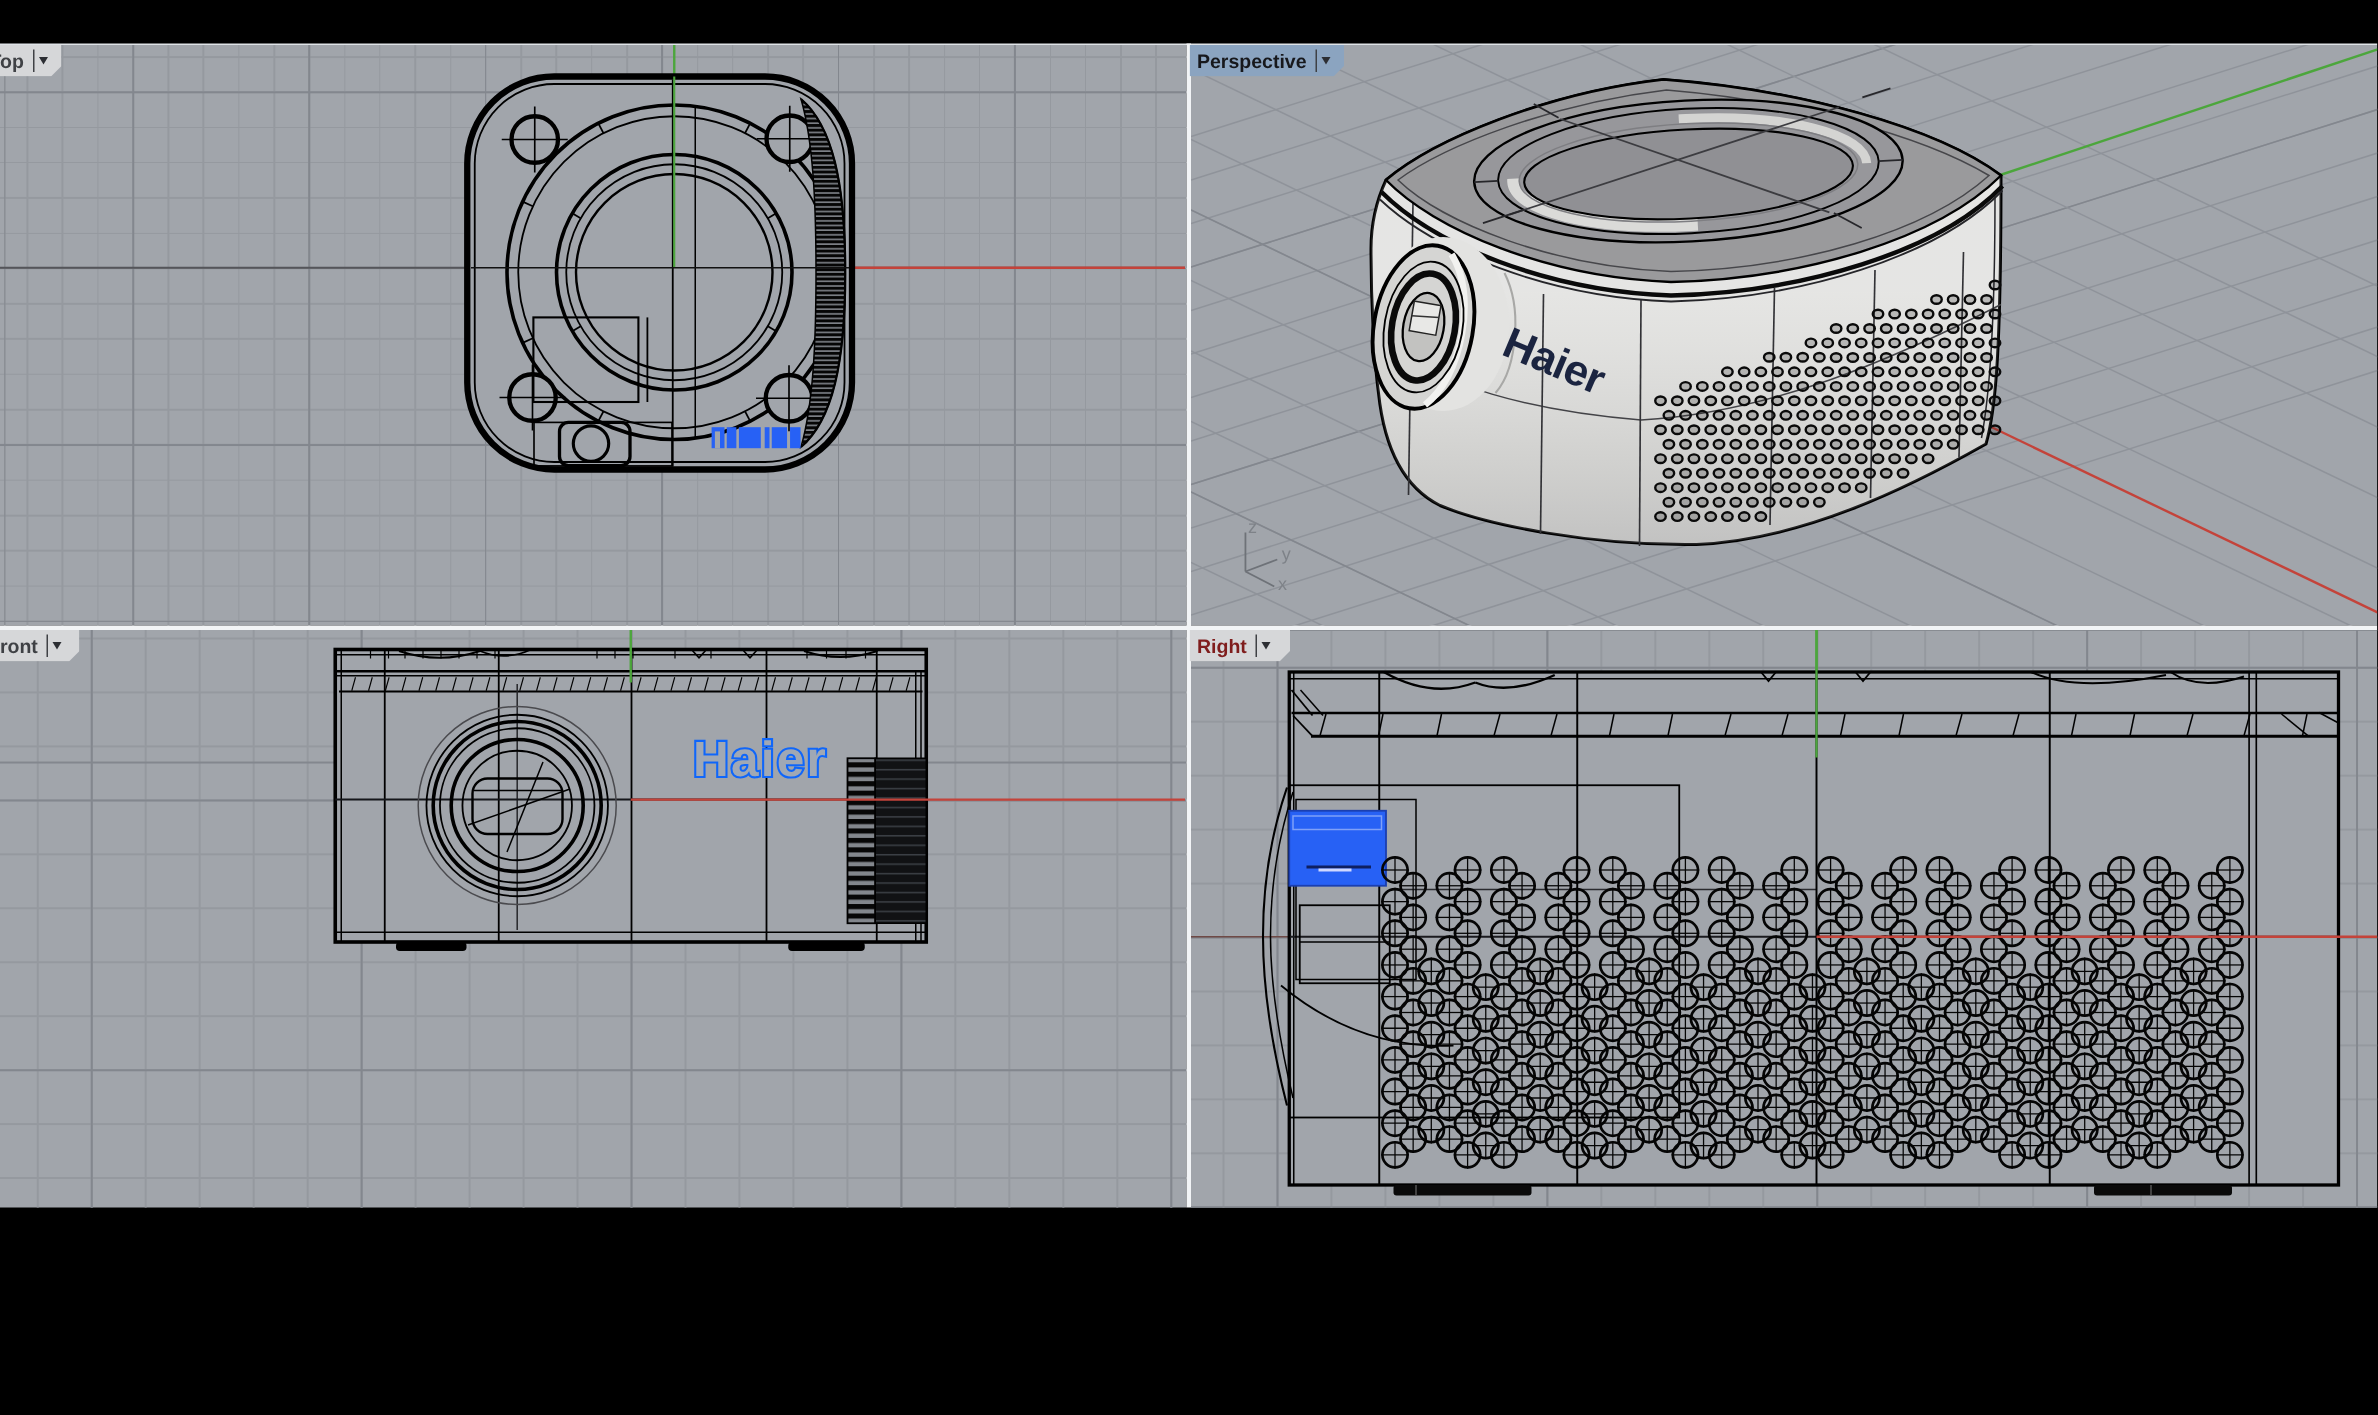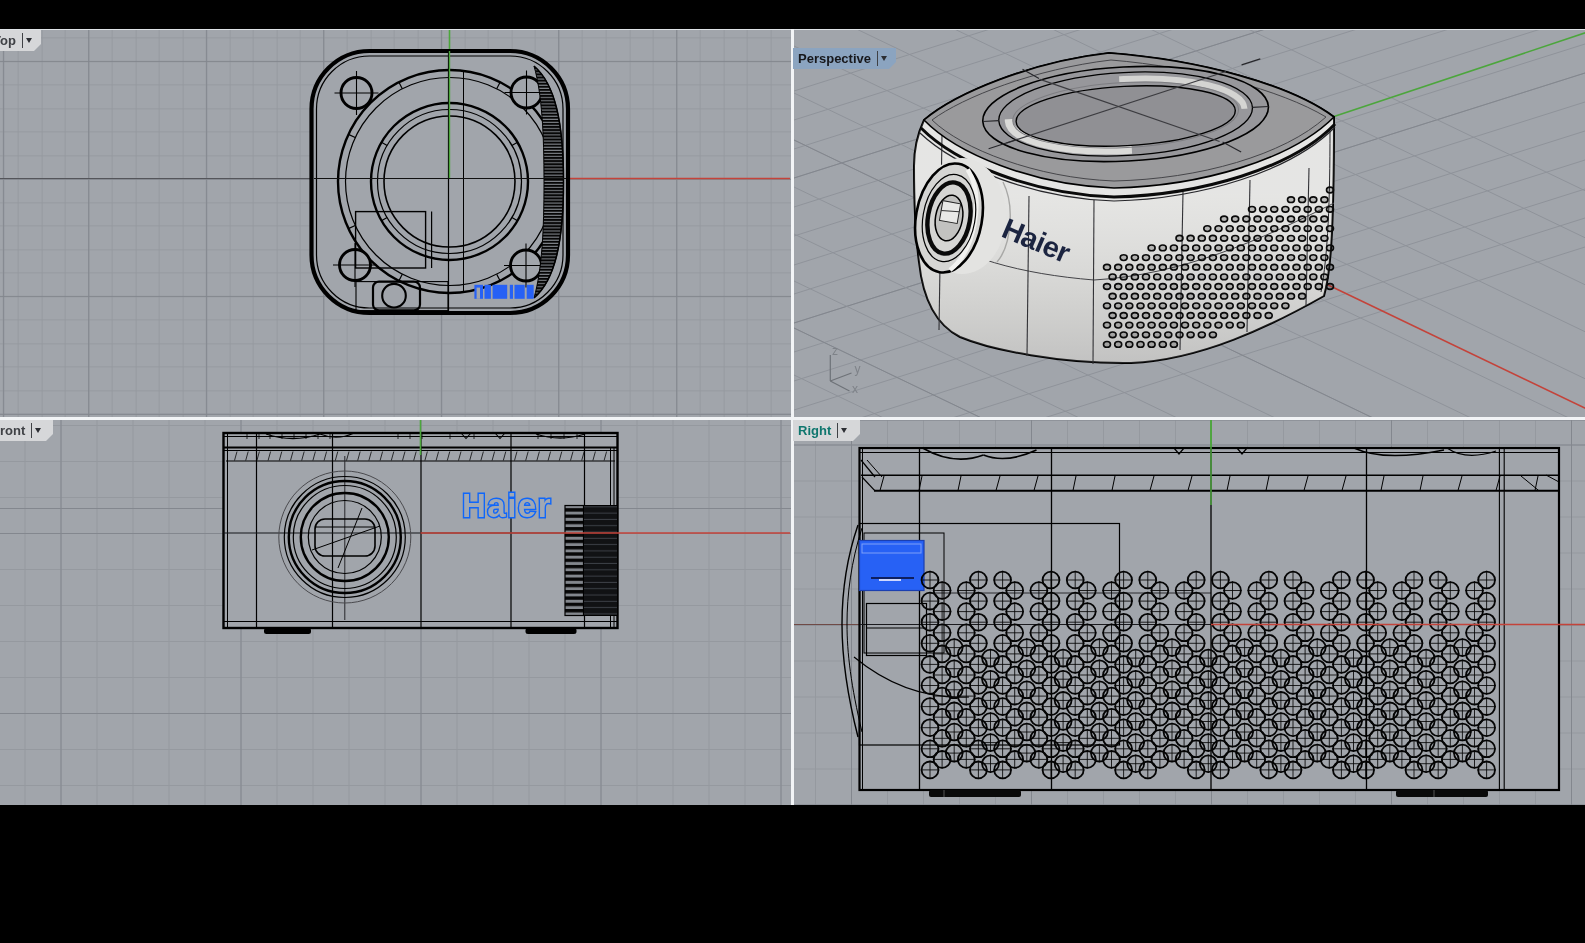--- a/index.html
+++ b/index.html
@@ -988,15 +988,15 @@
         <line x1="150" y1="370" x2="150" y2="377" stroke="#555" stroke-width="1"></line>
         <line x1="640" y1="370" x2="640" y2="377" stroke="#555" stroke-width="1"></line>
         <line x1="417.0" y1="204.5" x2="792" y2="204.5" stroke="#c4433a" stroke-width="1.6"></line>
         <line x1="417.0" y1="0" x2="417.0" y2="85" stroke="#4ca63c" stroke-width="1.5"></line>
     </svg>
   </div>
   <div style="position:absolute;left:0;top:29px;width:1585px;height:1px;background:#dfe3e7;"></div>
   <div style="position:absolute;left:790.5px;top:29px;width:3.0px;height:776.0px;background:#f2f4f6;"></div>
   <div style="position:absolute;left:0;top:417.2px;width:1585px;height:3.0px;background:#f2f4f6;"></div>
   <div class="lbl" style="left:-12px;top:30px;width:48px;background:#d6d7d9;padding-left:5px;">Top<span class="sep"></span><span class="tri"></span></div>
-  <div class="lbl" style="left:793px;top:48px;width:98px;background:#8ba4c0;padding-left:5px;color:#17181c;">Perspective<span class="sep"></span><span class="tri"></span></div>
+  <div class="lbl" style="left:793px;top:30px;width:98px;background:#8ba4c0;padding-left:5px;color:#17181c;">Perspective<span class="sep"></span><span class="tri"></span></div>
   <div class="lbl" style="left:-13px;top:420px;width:61px;background:#d6d7d9;padding-left:5px;">Front<span class="sep"></span><span class="tri"></span></div>
-  <div class="lbl" style="left:793px;top:420px;width:62px;background:#d6d7d9;padding-left:5px;color:#0f766e;">Right<span class="sep"></span><span class="tri"></span></div>
+  <div class="lbl" style="left:793px;top:420px;width:62px;background:#d6d7d9;padding-left:5px;color:#7f1d1d;">Right<span class="sep"></span><span class="tri"></span></div>
 </div>
 </body></html>

